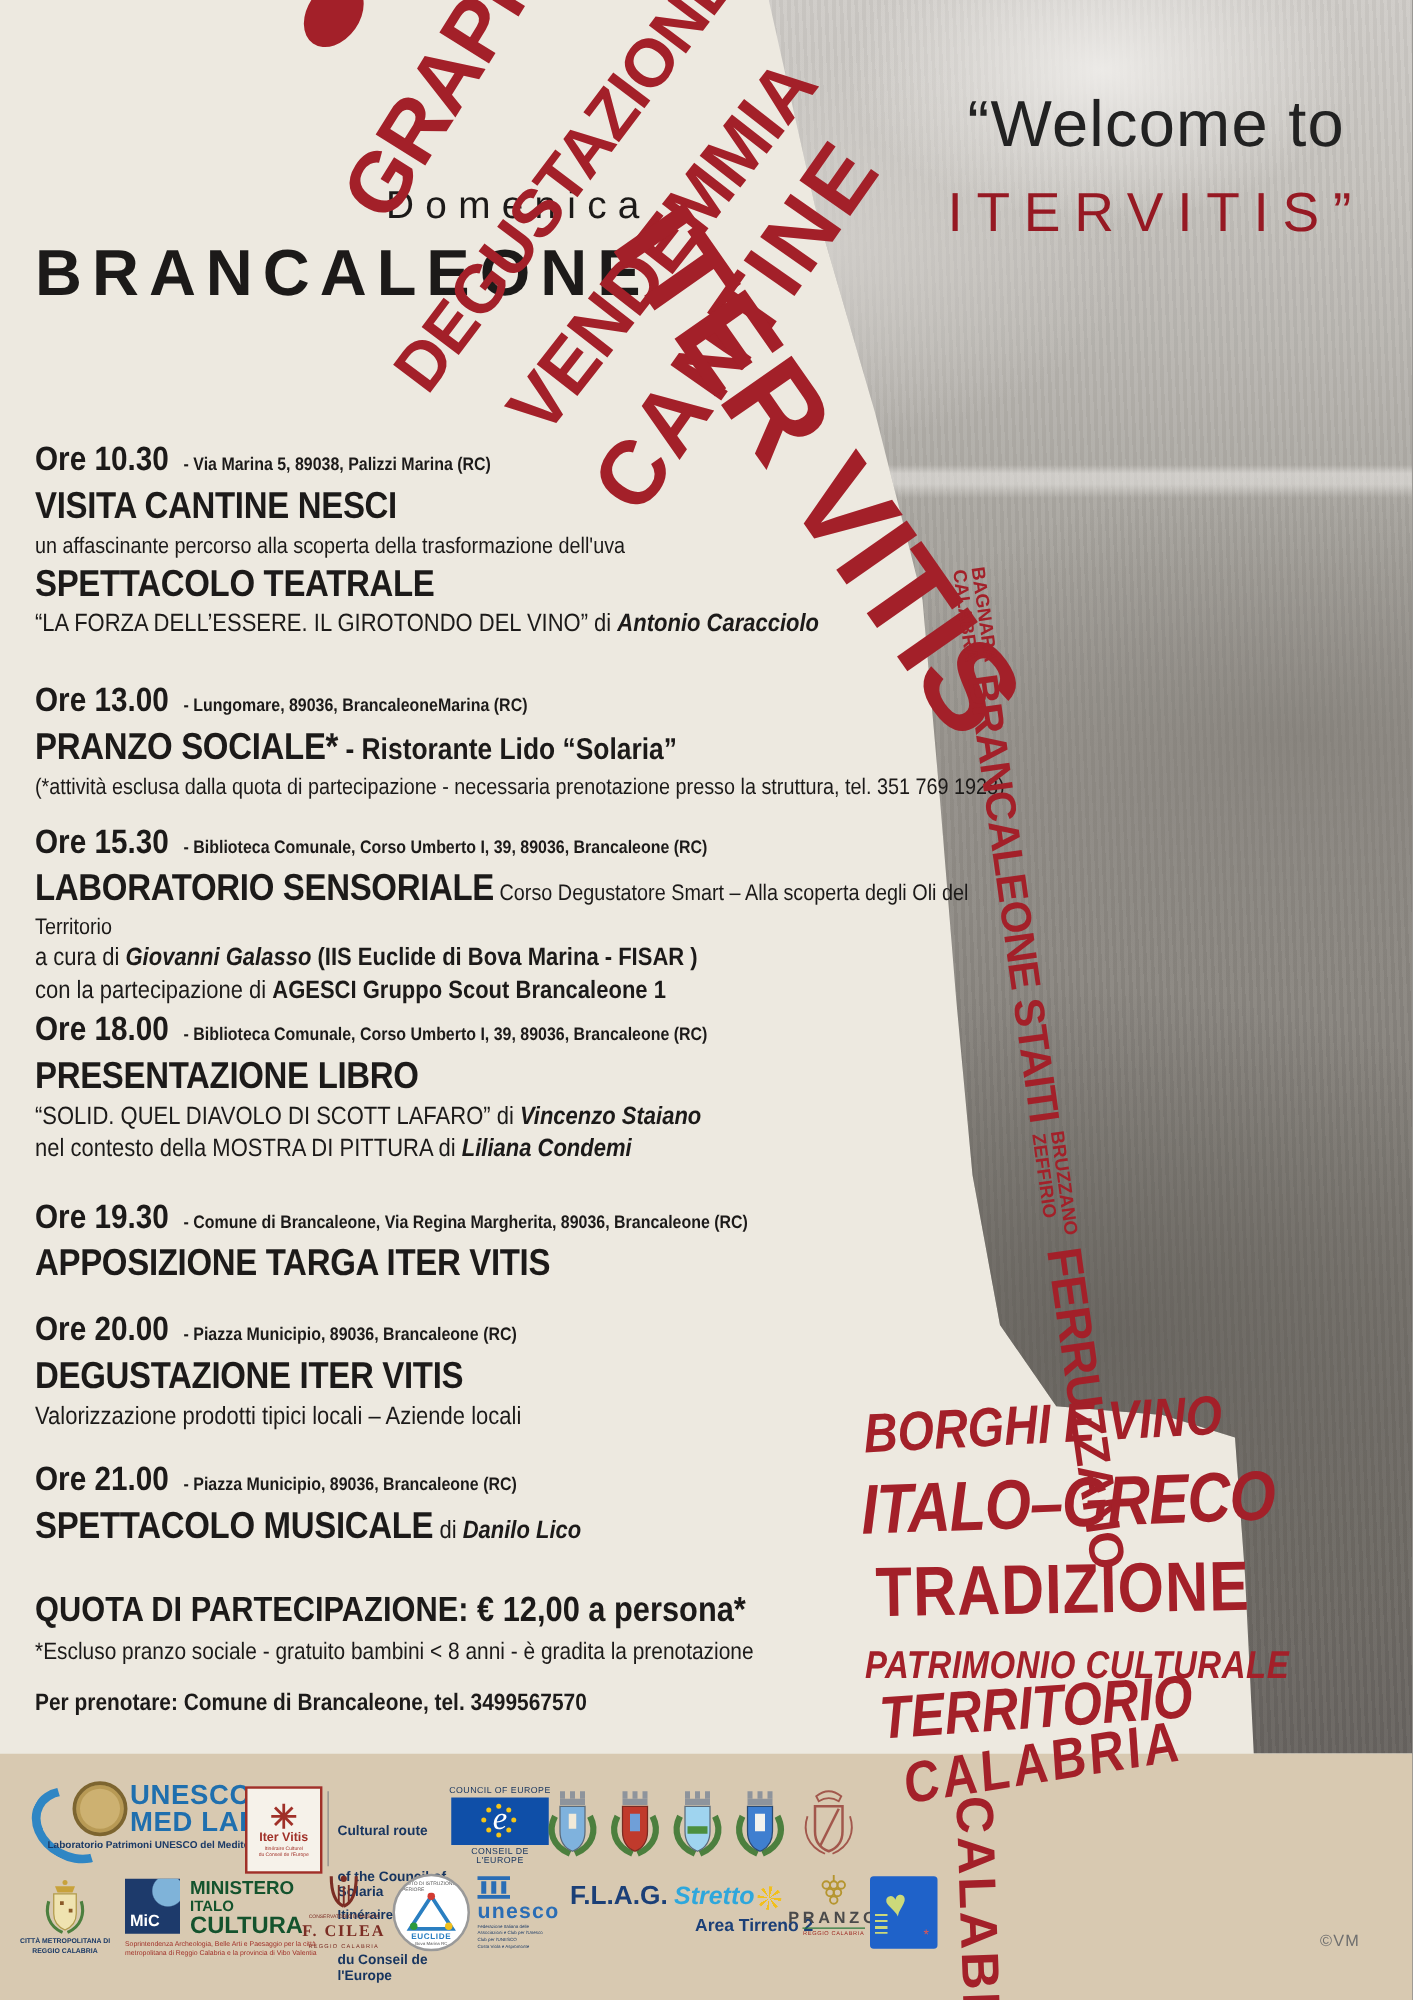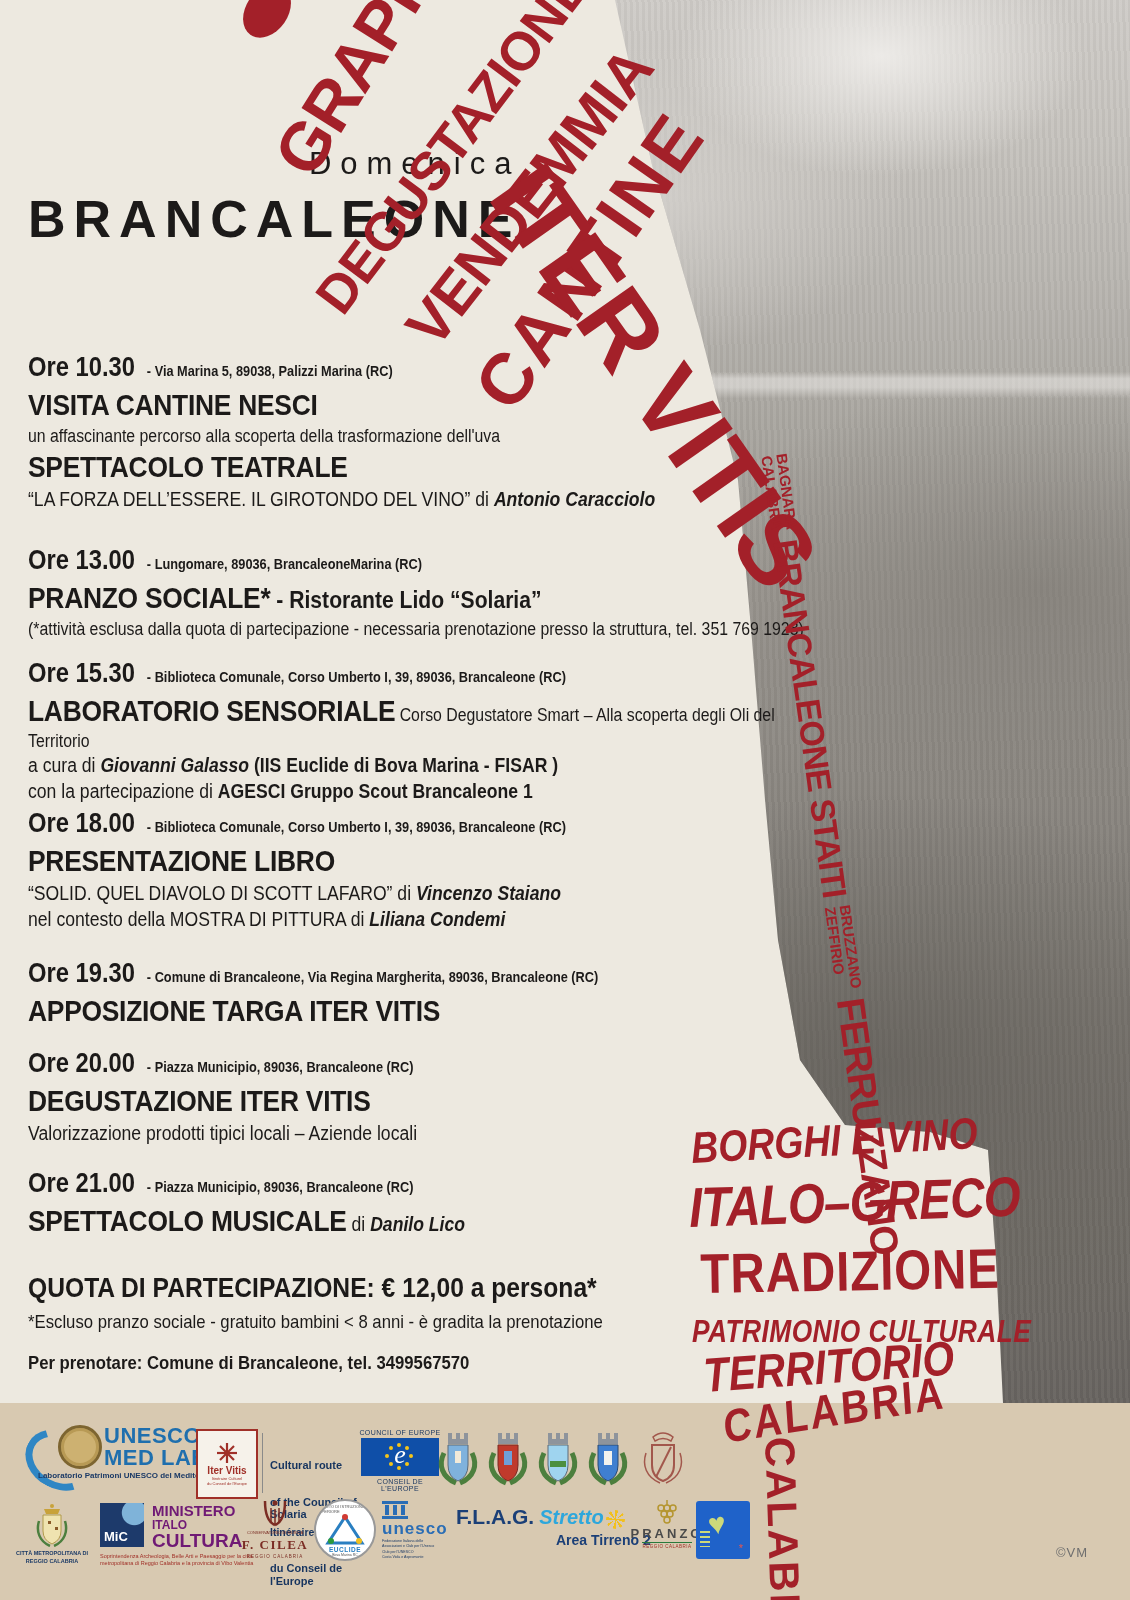--- a/index.html
+++ b/index.html
@@ -99,21 +99,21 @@
   .crest{position:absolute;top:28px;}
   #crest-outline{top:26px;}
   
   #metro{left:4px;top:100px;width:96px;display:flex;flex-direction:column;align-items:center;}
   .metro-tx{font-size:5.5px;font-weight:700;color:#1b3a66;text-align:center;line-height:1.4;margin-top:3px;}
   
   #mic{left:100px;top:100px;width:175px;}
   .mic-sq{position:absolute;left:0;top:0;width:44px;height:44px;background:#1d3a6b;
     background-image:radial-gradient(circle at 78% 22%, #7fb3d9 0 12px, transparent 13px);}
   .mic-sq span{position:absolute;left:4px;bottom:3px;color:#fff;font-weight:700;font-size:13px;}
-  .mic-tx{position:absolute;left:52px;top:0;line-height:1.05;color:#701a75;}
+  .mic-tx{position:absolute;left:52px;top:0;line-height:1.05;color:#14532d;}
   .mic-l1{font-size:15px;font-weight:700;}
   .mic-l2{font-size:12px;font-weight:700;}
   .mic-l3{font-size:19px;font-weight:700;}
   .mic-note{position:absolute;left:0;top:50px;width:175px;font-size:5.5px;color:#a03028;line-height:1.35;}
   
   #cilea{left:238px;top:96px;width:74px;display:flex;flex-direction:column;align-items:center;color:#7b2d24;}
   .ci-tiny{font-size:4px;margin-top:1px;}
   .ci-name{font-size:13px;font-weight:700;letter-spacing:1.5px;margin-top:2px;font-family:"Liberation Serif",serif;}
   .ci-sub{font-size:4.5px;letter-spacing:1px;margin-top:1px;}
   
@@ -182,20 +182,22 @@
 
   <div class="bw" id="bw-0">BORGHI E VINO</div>
   <div class="bw" id="bw-1">ITALO–GRECO</div>
   <div class="bw" id="bw-2">TRADIZIONE</div>
   <div class="bw" id="bw-3">PATRIMONIO CULTURALE</div>
   <div class="bw" id="bw-4">TERRITORIO</div>
   <div class="bw" id="bw-5">CALABRIA</div>
   <div class="bw" id="bw-6">CALABRI</div>
 
   <div id="welcome">
+    <div class="w1">“Welcome to</div>
+    <div class="w2">ITERVITIS”</div>
   </div>
 
   <div id="header">
     <div class="hd-weekday">Domenica</div>
     <div class="hd-city">BRANCALEONE</div>
   </div>
 
   <div class="event" id="ev0">
     <div class="ev-time">
       <span class="time">Ore 10.30</span>

